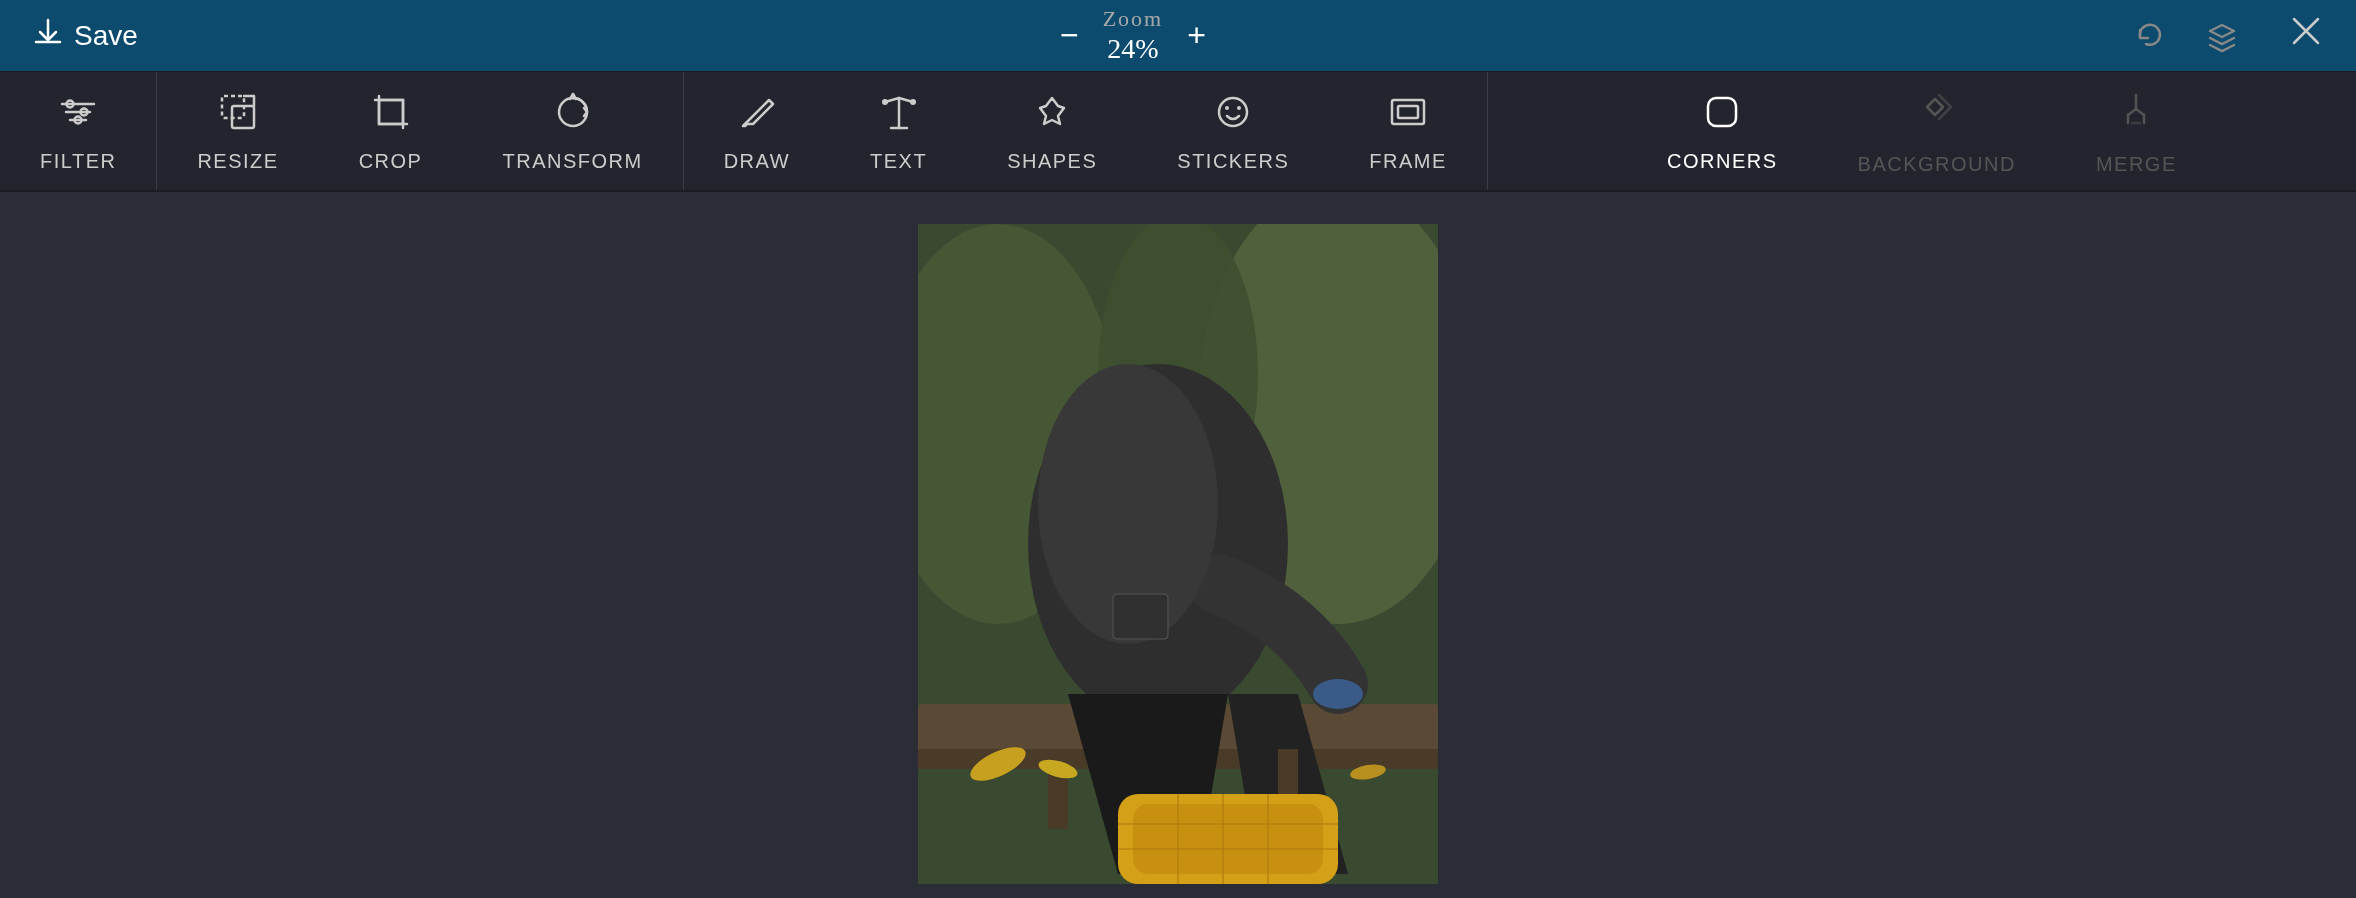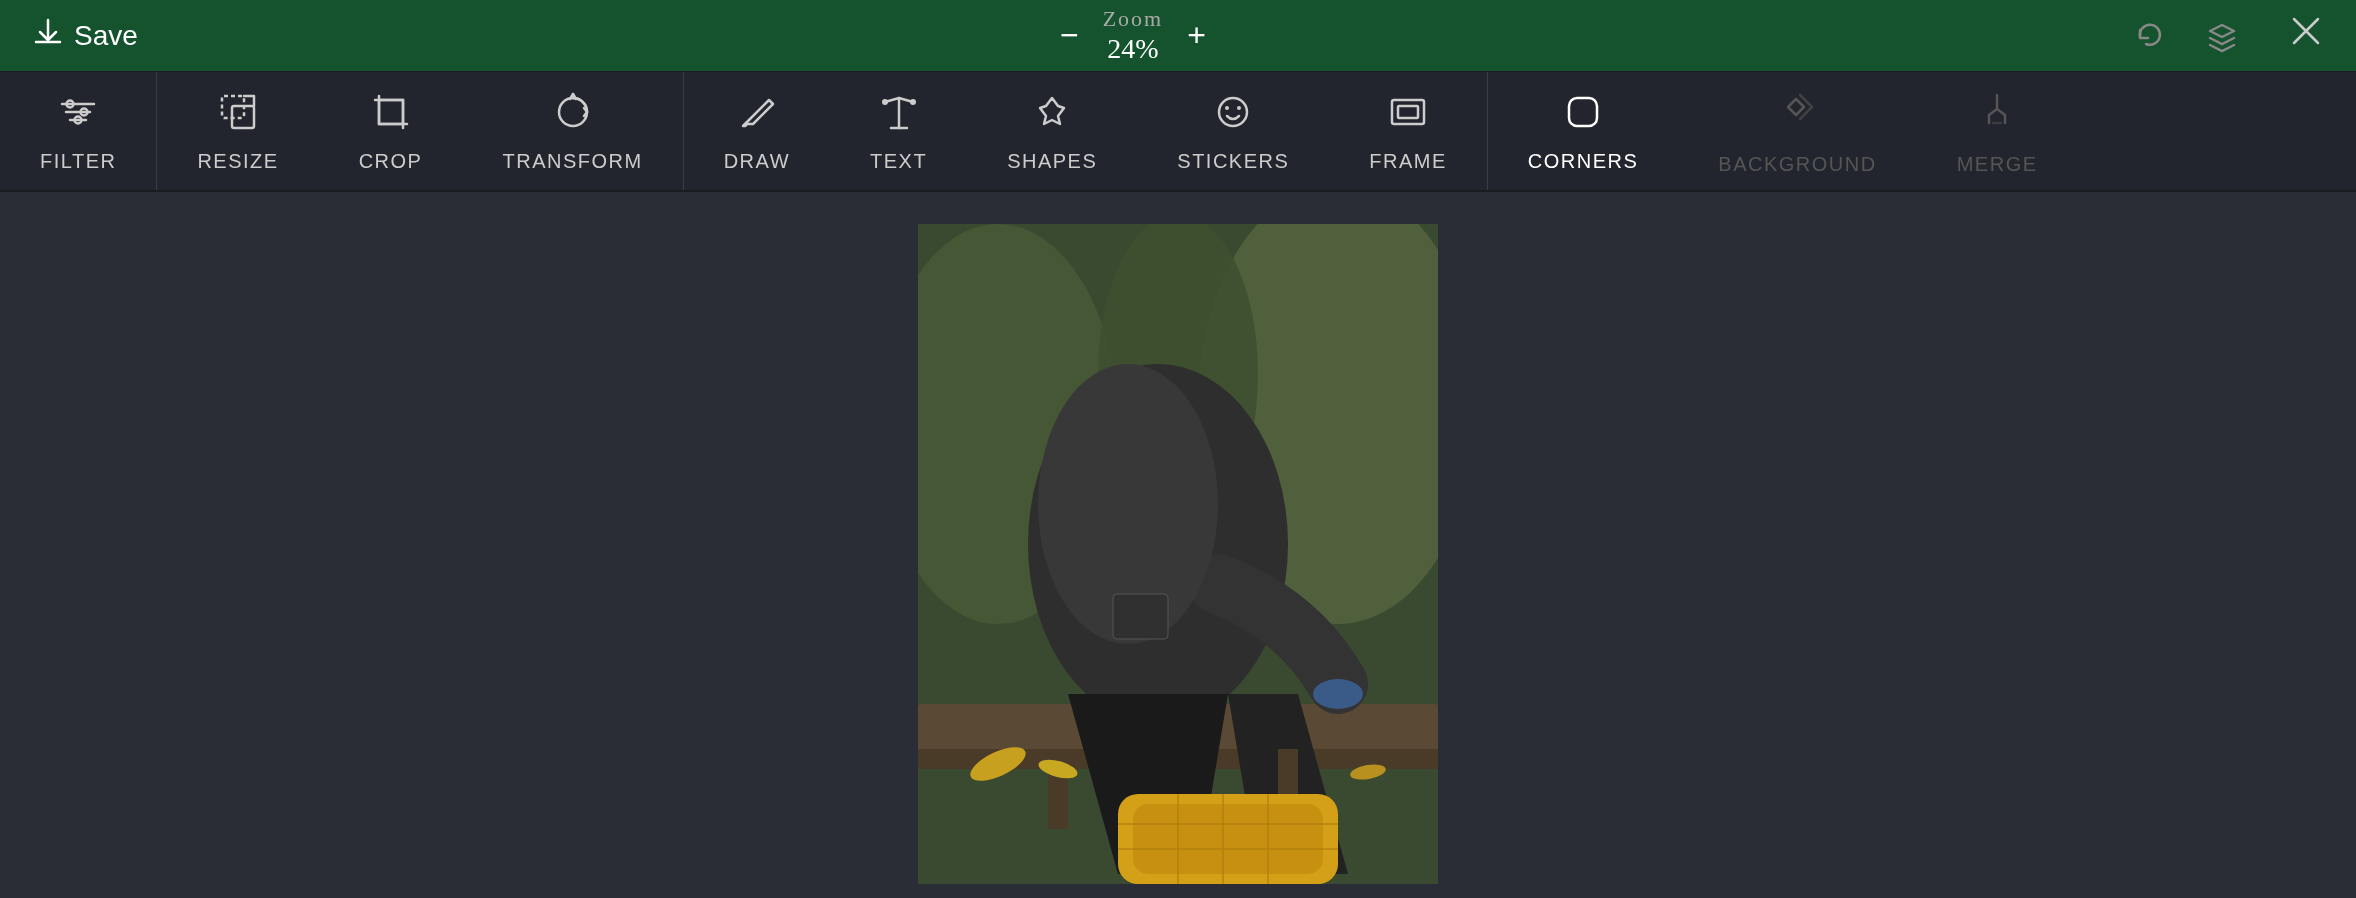--- a/index.html
+++ b/index.html
@@ -9,21 +9,21 @@
       height: 898px;
       background: #2a2d35;
       font-family: -apple-system, BlinkMacSystemFont, 'Segoe UI', Arial, sans-serif;
       color: #ffffff;
       overflow: hidden;
     }
 
     
     #top-bar {
       height: 72px;
-      background: #14532d;
+      background: #0c4a6e;
       display: flex;
       align-items: center;
       justify-content: space-between;
       padding: 0 32px;
       border-bottom: 1px solid #1a1c22;
     }
 
     #save-btn {
       display: flex;
       align-items: center;
@@ -93,20 +93,21 @@
       background: #22252d;
       display: flex;
       align-items: center;
       border-bottom: 2px solid #1a1c22;
     }
 
     .tool-group {
       display: flex;
       align-items: center;
       height: 100%;
+      justify-content: center;
     }
 
     .tool-group:not(:last-child) {
       border-right: 1px solid #3a3d45;
     }
 
     .tool-item {
       display: flex;
       flex-direction: column;
       align-items: center;

